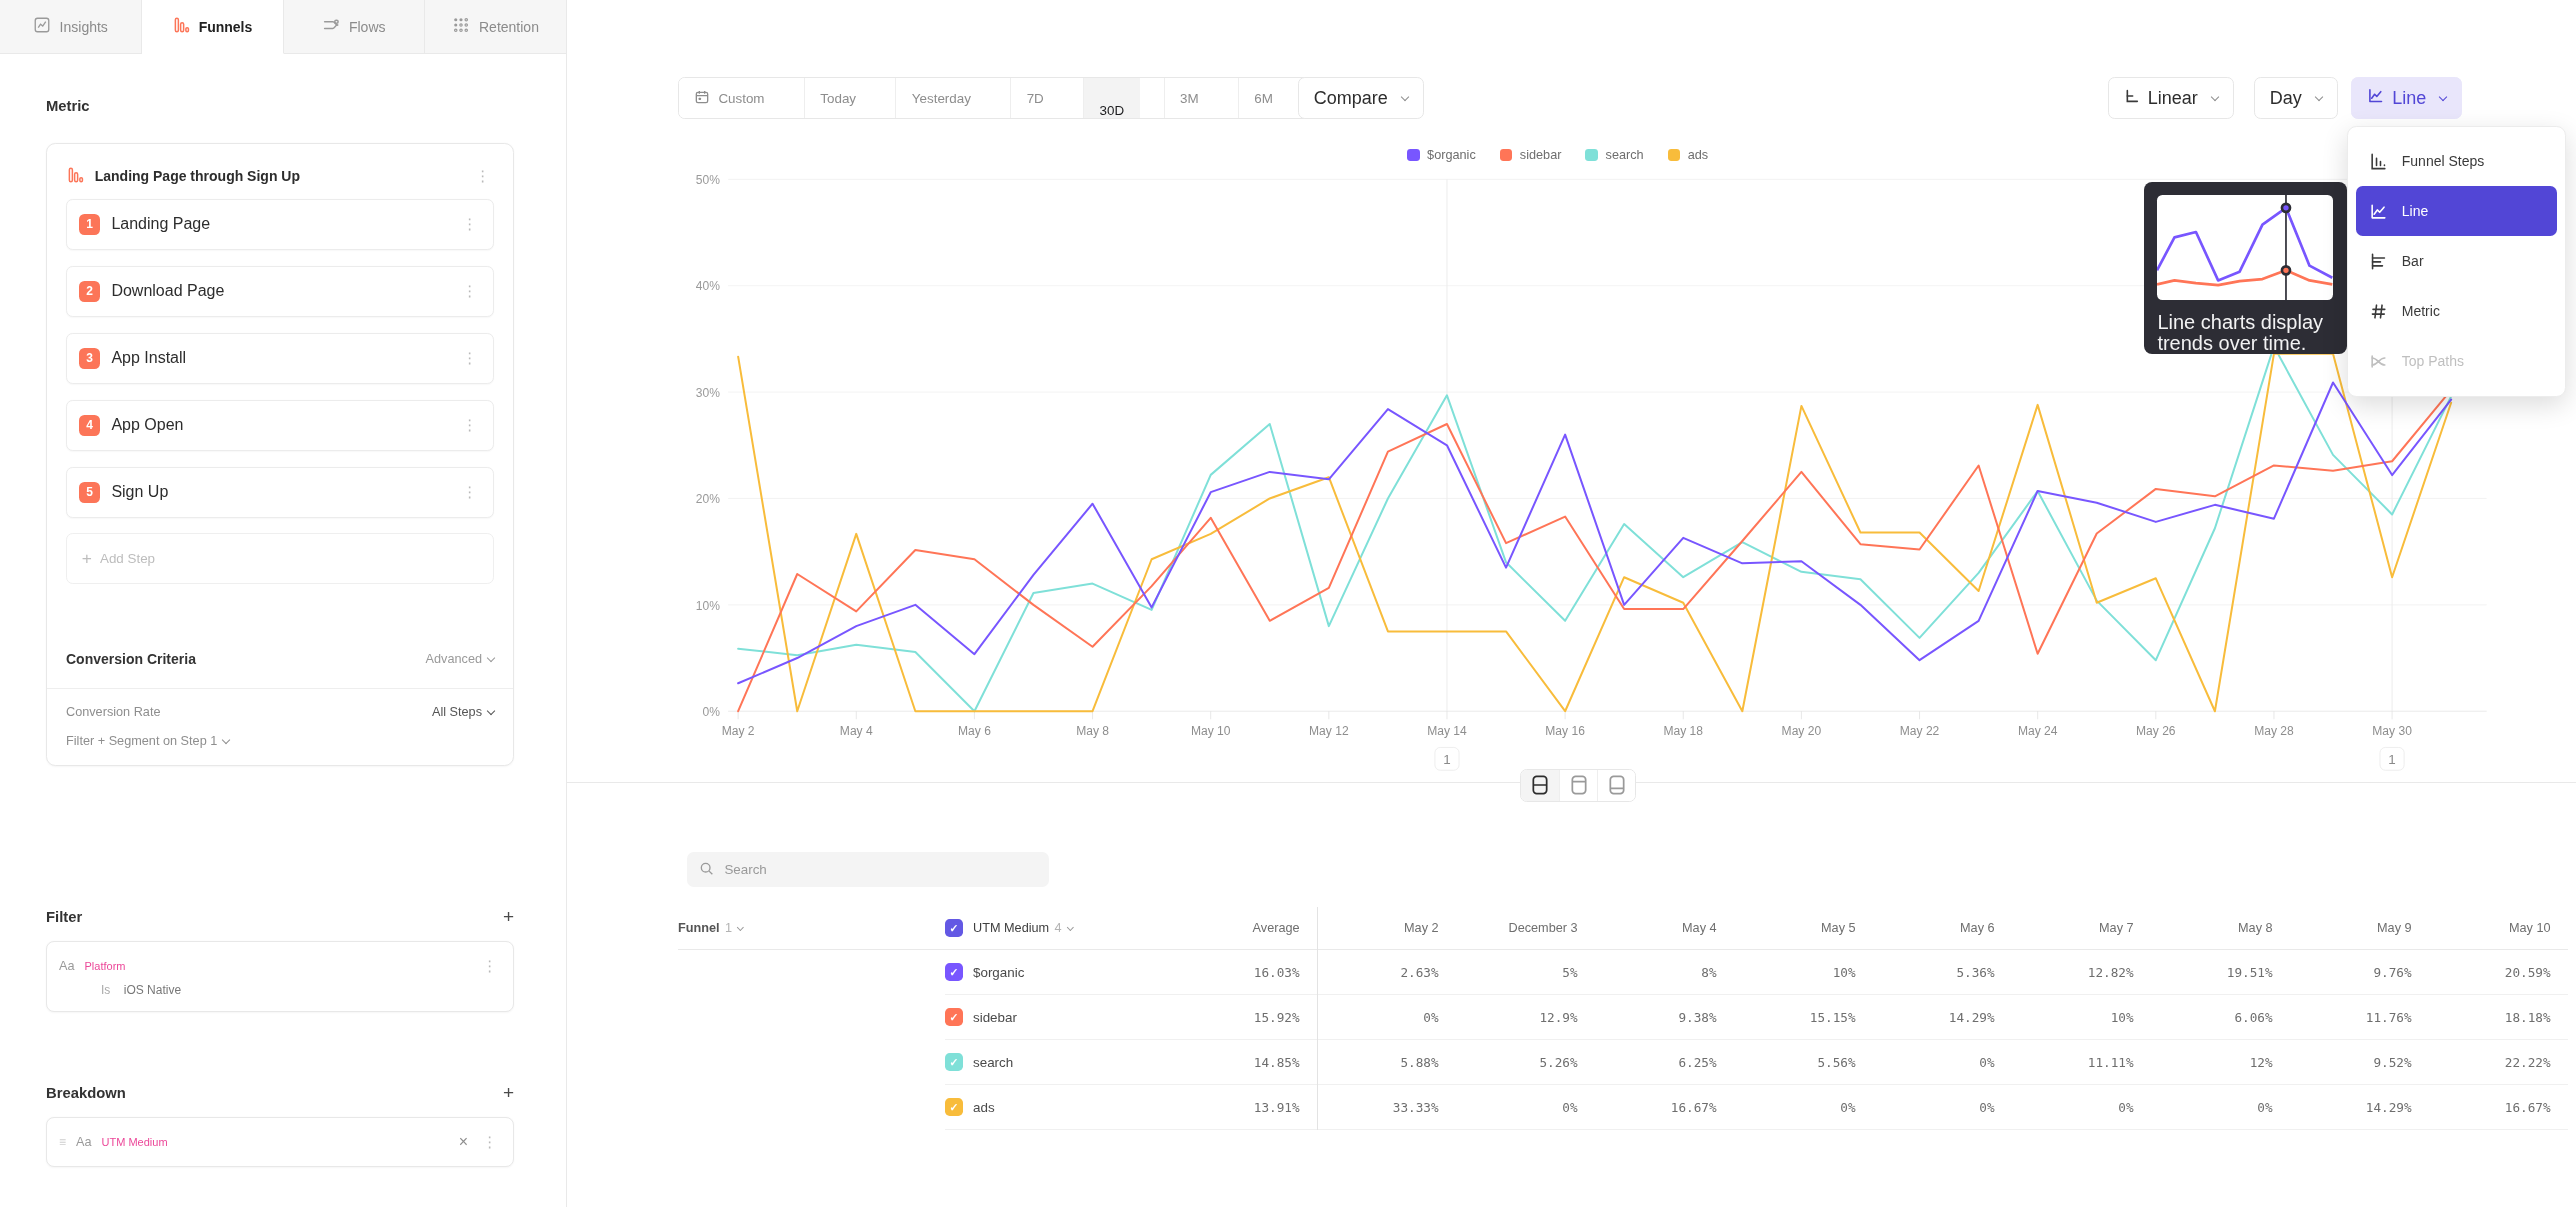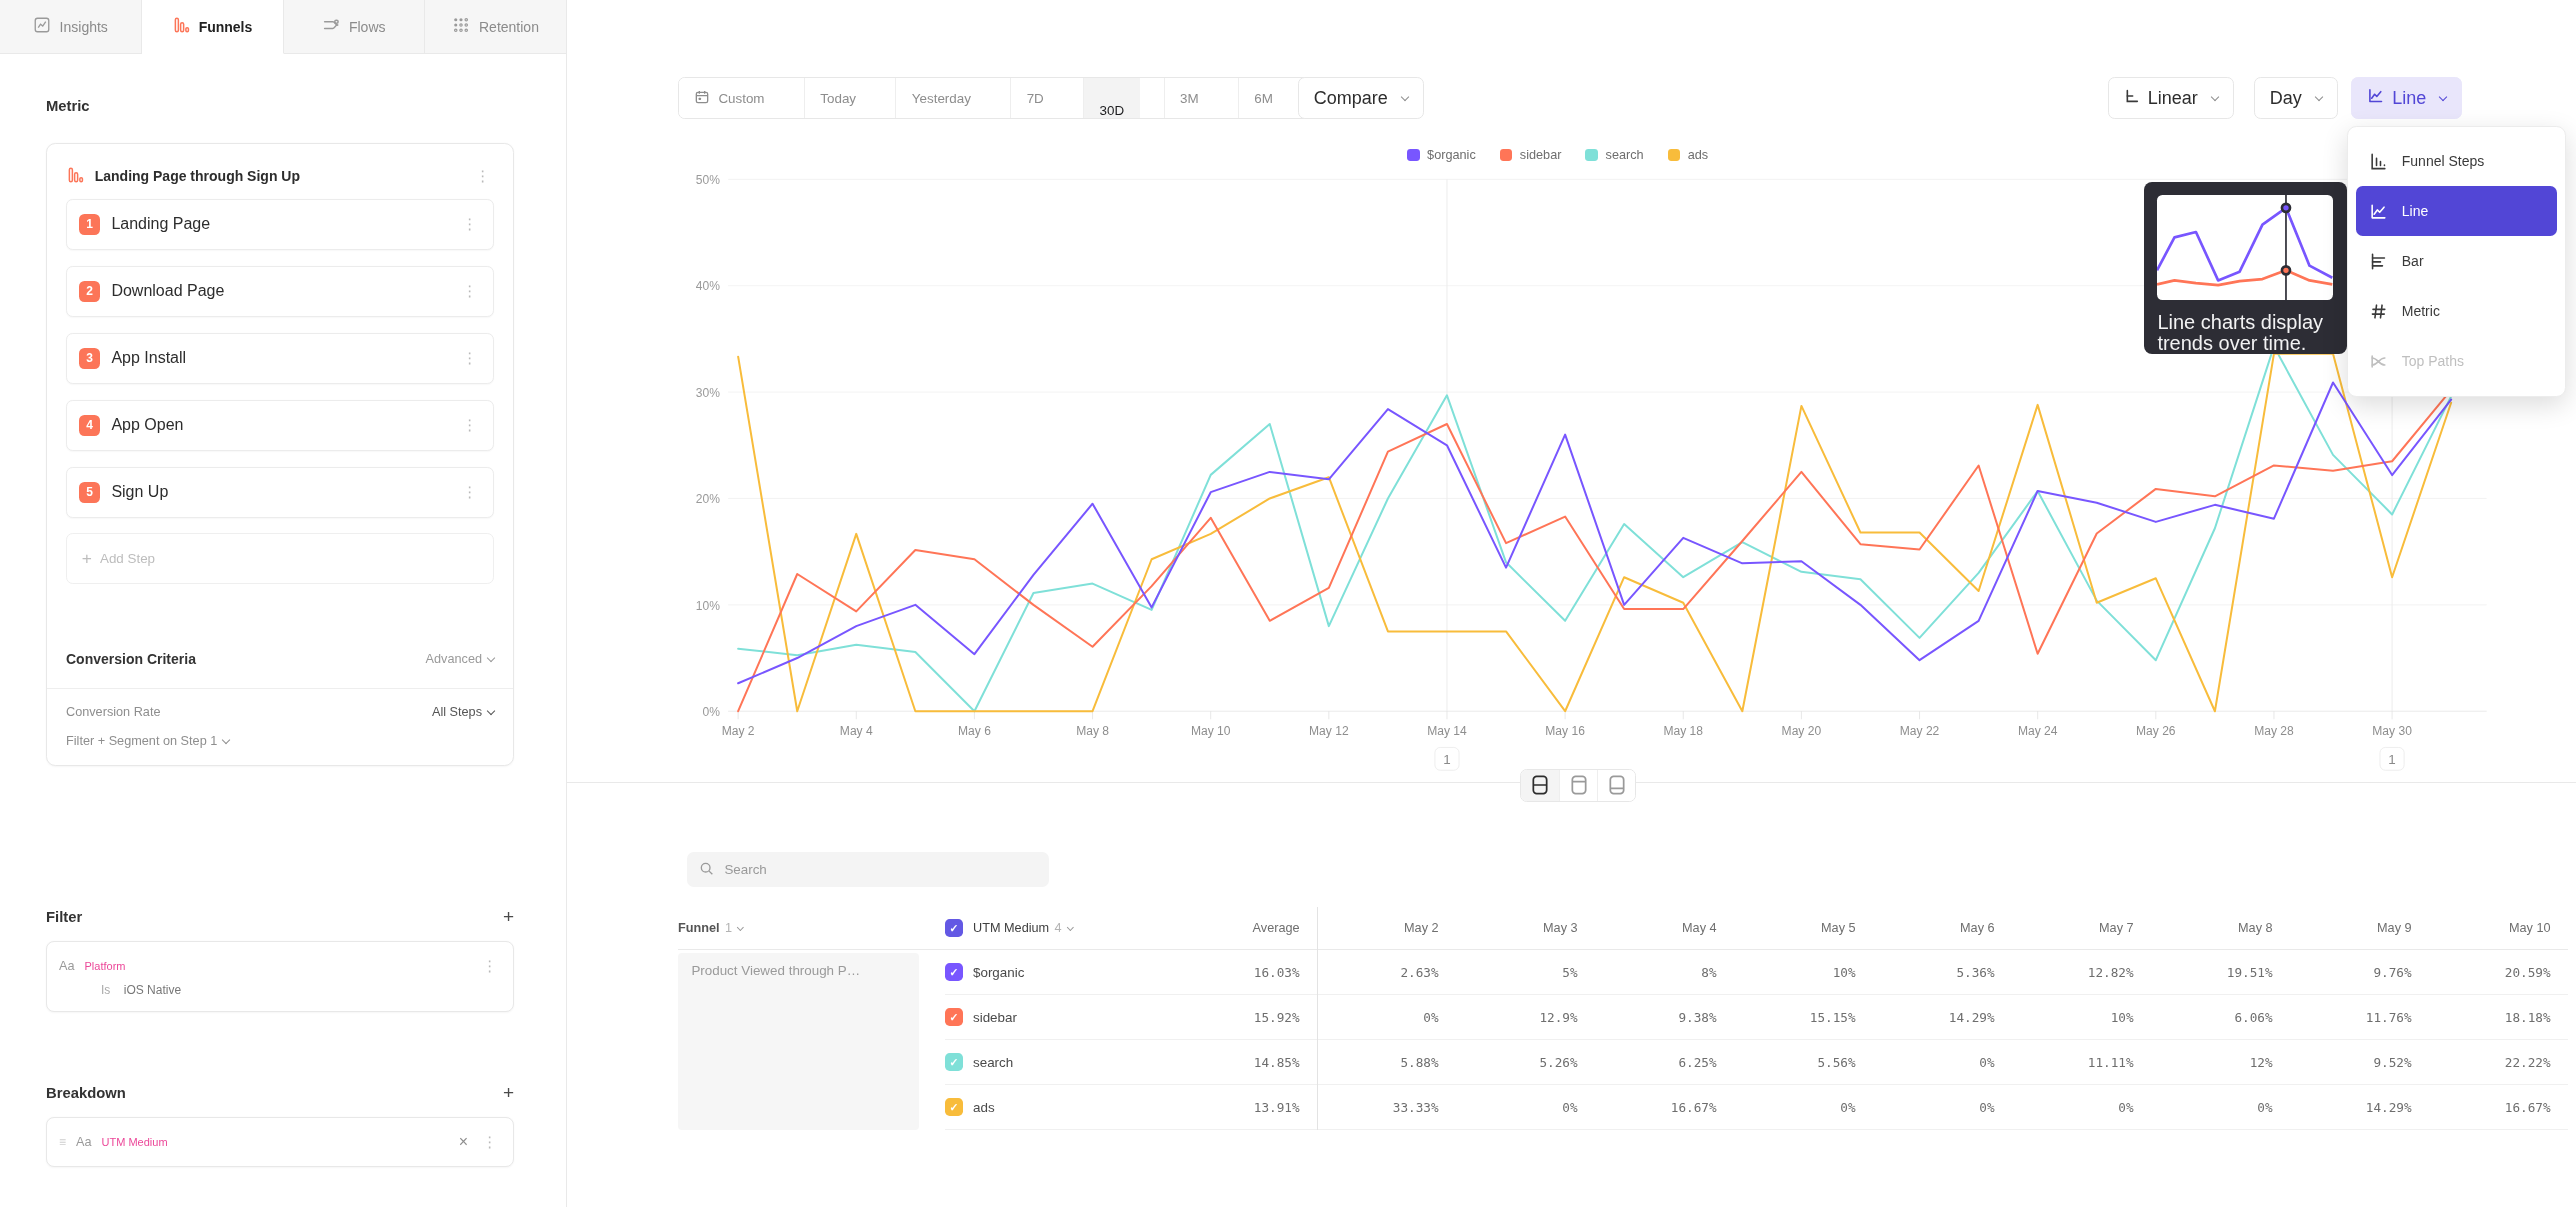--- a/index.html
+++ b/index.html
@@ -404,29 +404,28 @@
       <span class="chev"></span>
     </div>
     <div class="th">
       <span class="cbx" style="background: rgb(99, 88, 228); margin-right: 10px;">✓</span>
       <span class="utm-lab">UTM Medium</span>
       <span class="cnt">4</span>
       <span class="chev"></span>
     </div>
     <div class="th right">Average</div>
     <div class="th right">May 2</div>
-    <div class="th right">May 3</div>
+    <div class="th right">December 3</div>
     <div class="th right">May 4</div>
     <div class="th right">May 5</div>
     <div class="th right">May 6</div>
     <div class="th right">May 7</div>
     <div class="th right">May 8</div>
     <div class="th right">May 9</div>
     <div class="th right">May 10</div>
-    <div class="funnel-cell">Product Viewed through P…</div>
     <div class="td series-cell rowline" style="grid-column: 2;">
       <span class="cbx" style="background: rgb(120, 86, 255);">✓</span>
       <span class="series-name">$organic</span>
     </div>
     <div class="td val right rowline">16.03%</div>
     <div class="td val right rowline">2.63%</div>
     <div class="td val right rowline">5%</div>
     <div class="td val right rowline">8%</div>
     <div class="td val right rowline">10%</div>
     <div class="td val right rowline">5.36%</div>

